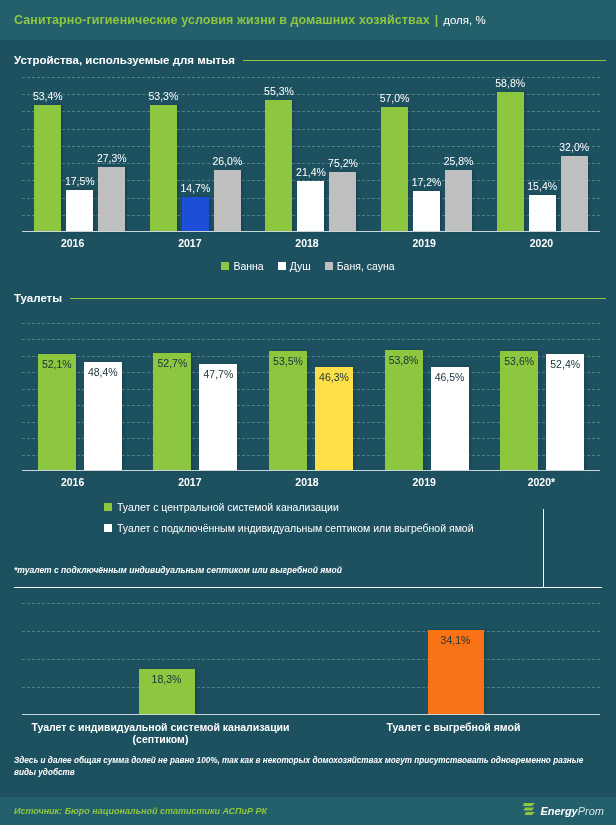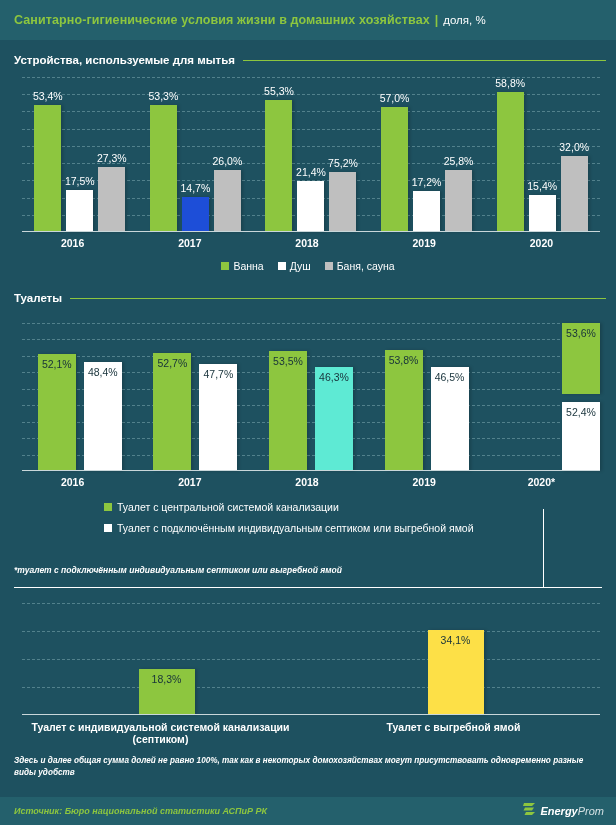--- a/index.html
+++ b/index.html
@@ -223,33 +223,33 @@
           <span class="vlabel in">52,7%</span>
         </div>
         <div class="bar" style="background: rgb(255, 255, 255); width: 38px; height: 106.964px;">
           <span class="vlabel in">47,7%</span>
         </div>
       </div>
       <div class="group" style="gap: 8px; text-decoration: underline;">
         <div class="bar" style="background: rgb(141, 198, 63); width: 38px; height: 119.97px;">
           <span class="vlabel in">53,5%</span>
         </div>
-        <div class="bar" style="background: #5eead4; width: 38px; height: 103.824px;">
+        <div class="bar" style="background: #fde047; width: 38px; height: 103.824px;">
           <span class="vlabel in">46,3%</span>
         </div>
       </div>
       <div class="group" style="gap: 8px;">
         <div class="bar" style="background: rgb(141, 198, 63); width: 38px; height: 120.642px;">
           <span class="vlabel in">53,8%</span>
         </div>
         <div class="bar" style="background: rgb(255, 255, 255); width: 38px; height: 104.273px;">
           <span class="vlabel in">46,5%</span>
         </div>
       </div>
-      <div class="group" style="gap: 8px; flex-direction: column;">
+      <div class="group" style="gap: 8px;">
         <div class="bar" style="background: rgb(141, 198, 63); width: 38px; height: 120.194px;">
           <span class="vlabel in">53,6%</span>
         </div>
         <div class="bar" style="background: rgb(255, 255, 255); width: 38px; height: 117.503px;">
           <span class="vlabel in">52,4%</span>
         </div>
       </div>
     </div>
   <div class="axis" style="bottom:0;"></div>
 </div>
@@ -284,21 +284,21 @@
       <i style="top: 56px;"></i>
       <i style="top: 84px;"></i>
     </div>
   <div class="bars" id="c3bars">
       <div class="group" style="gap: 0px;">
         <div class="bar" style="background: rgb(141, 198, 63); width: 56px; height: 45.5467px; margin-top: 48px;">
           <span class="vlabel in">18,3%</span>
         </div>
       </div>
       <div class="group" style="gap: 0px;">
-        <div class="bar" style="background: #fde047; width: 56px; height: 84.8711px;">
+        <div class="bar" style="background: #f97316; width: 56px; height: 84.8711px;">
           <span class="vlabel in">34,1%</span>
         </div>
       </div>
     </div>
   <div class="axis" style="bottom:0;"></div>
 </div>
 <div class="xlabels" id="c3x" style="margin:6px 8px 0 0;">
     <div>Туалет с индивидуальной системой канализации (септиком)</div>
     <div>Туалет с выгребной ямой</div>
   </div>

